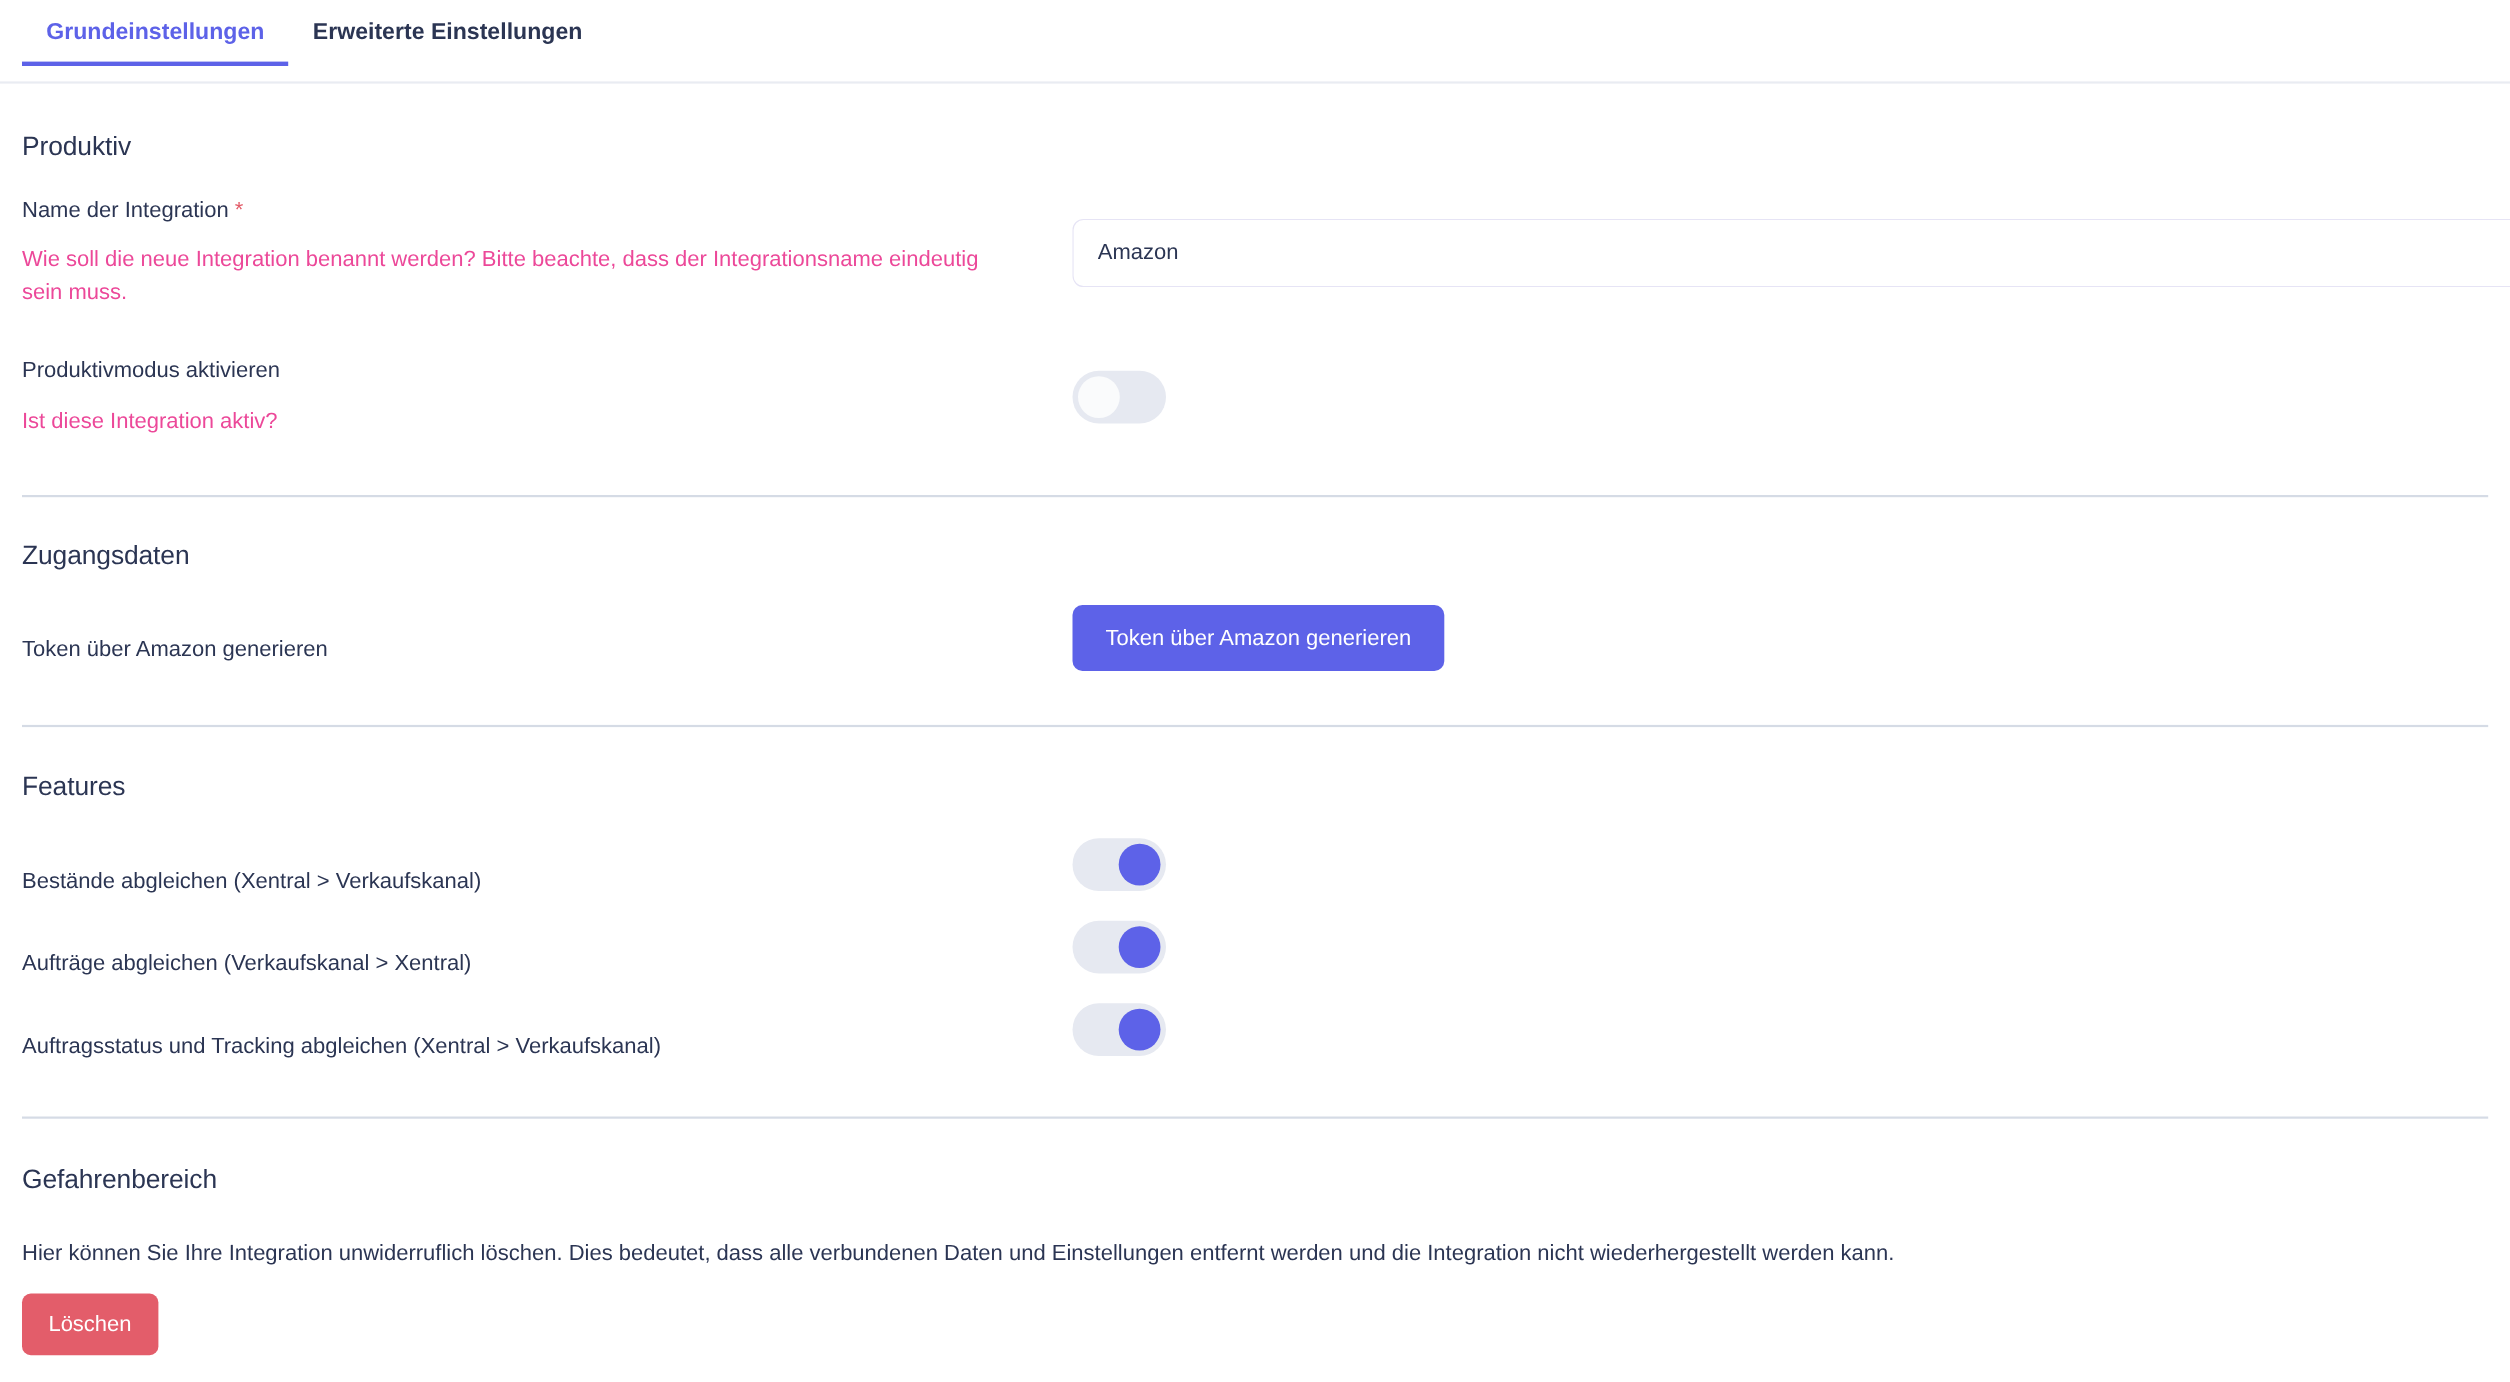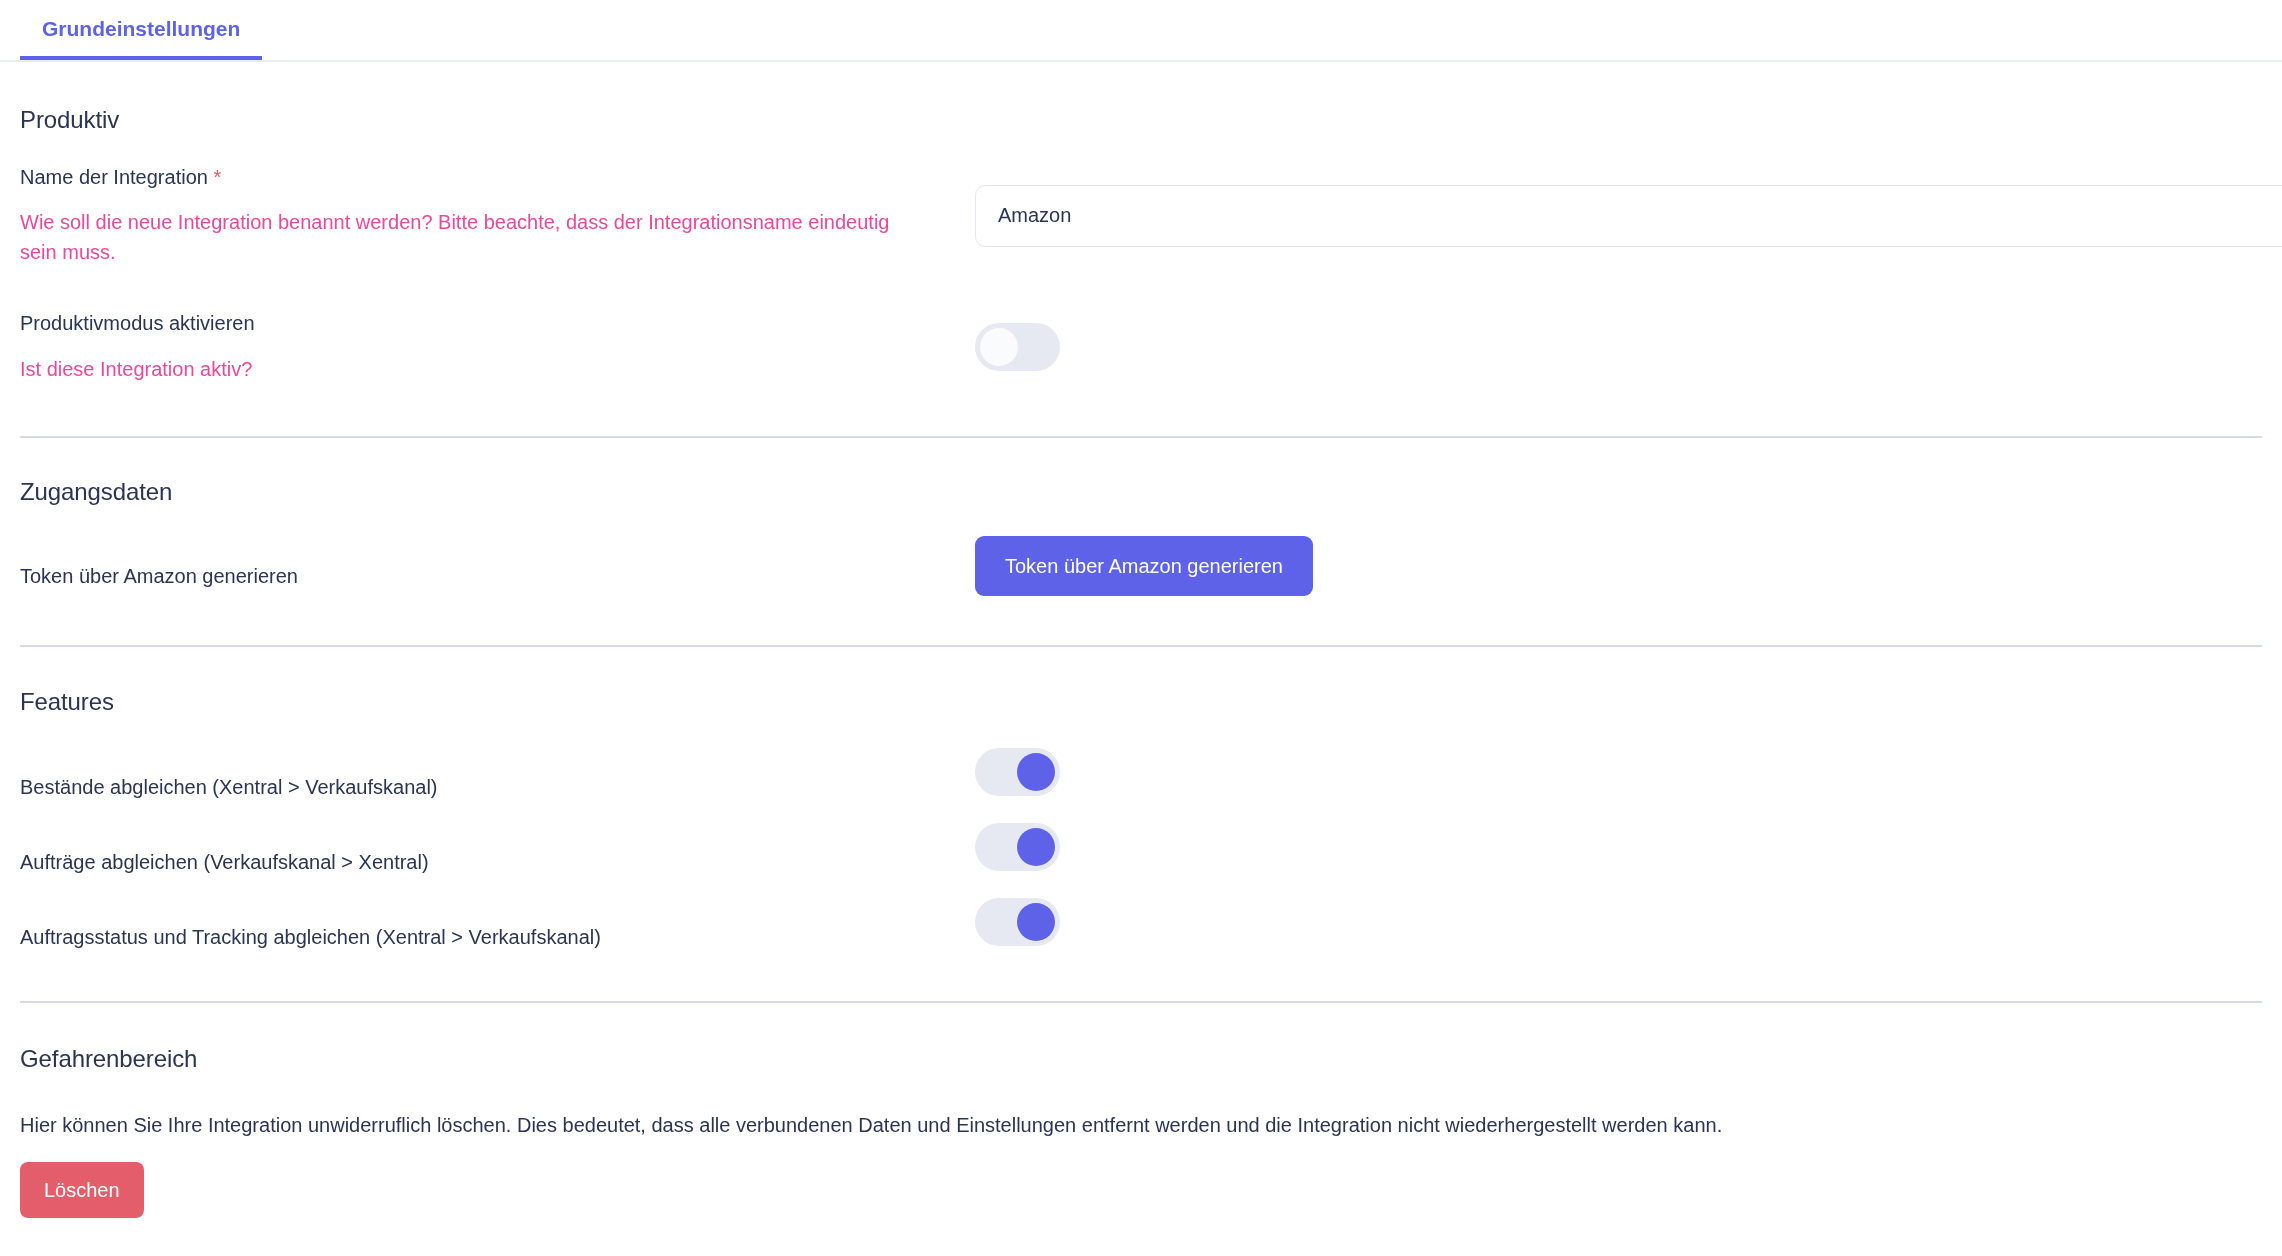--- a/index.html
+++ b/index.html
@@ -15,21 +15,21 @@
     -webkit-font-smoothing: antialiased;
     overflow: hidden;
   }
 
   .page { width: 2282px; height: 1256px; position: relative; }
 
   
   .tabbar {
     display: flex;
     align-items: flex-start;
-    height: 62px;
+    height: 76px;
     padding-left: 20px;
     border-bottom: 2px solid #e9ecf2;
     box-sizing: border-box;
   }
   .tab {
     position: relative;
     font-size: 21px;
     font-weight: 700;
     line-height: 1;
     padding: 18px 22px 19px 22px;
@@ -171,20 +171,21 @@
     line-height: 1.4;
   }
 </style>
 </head>
 <body>
 
 <div class="page">
 
   <div class="tabbar">
     <button class="tab active">Grundeinstellungen</button>
+    <button class="tab">Erweiterte Einstellungen</button>
   </div>
 
   <div class="content">
 
     
     <h2 class="section-title" style="margin-top:44px;">Produktiv</h2>
 
     <div class="row" style="margin-top:30px;">
       <div class="row-left">
         <div class="field-label"><span>Name der Integration</span> <span class="req-star">*</span></div>

